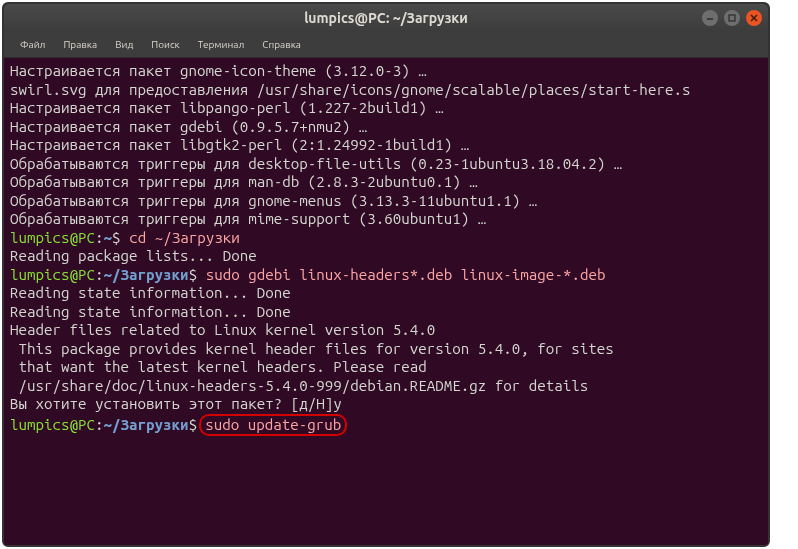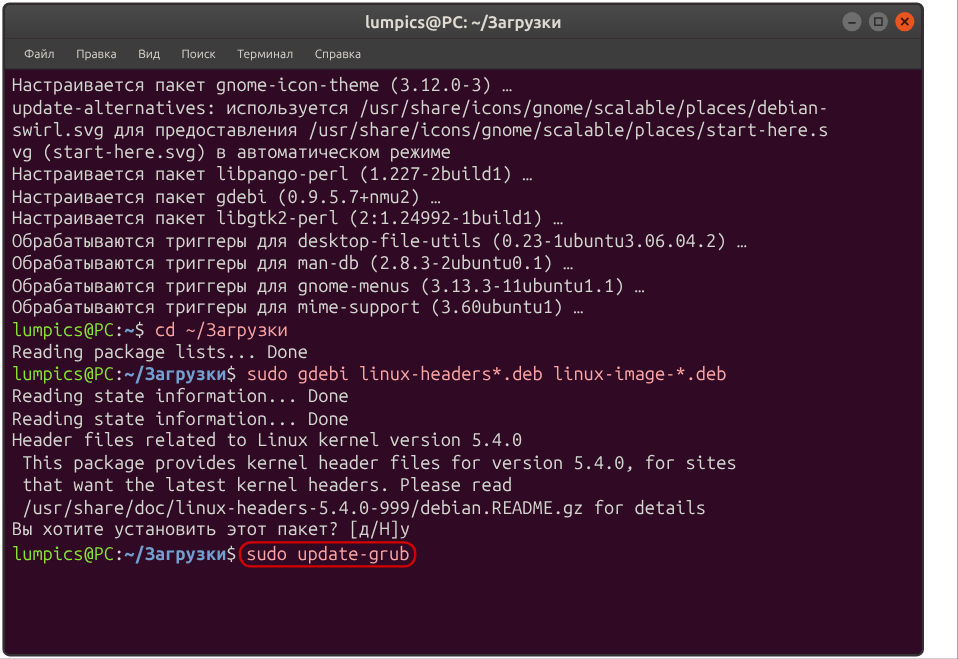--- a/index.html
+++ b/index.html
@@ -122,27 +122,25 @@
     <span class="menu-item">Файл</span>
     <span class="menu-item">Правка</span>
     <span class="menu-item">Вид</span>
     <span class="menu-item">Поиск</span>
     <span class="menu-item">Терминал</span>
     <span class="menu-item">Справка</span>
   </div>
 
   <div class="terminal-body">
     <div class="line">Настраивается пакет gnome-icon-theme (3.12.0-3) …</div>
-    <div class="line">update-alternatives: используется /usr/share/icons/gnome/scalable/places/debian-</div>
     <div class="line">swirl.svg для предоставления /usr/share/icons/gnome/scalable/places/start-here.s</div>
-    <div class="line">vg (start-here.svg) в автоматическом режиме</div>
     <div class="line">Настраивается пакет libpango-perl (1.227-2build1) …</div>
     <div class="line">Настраивается пакет gdebi (0.9.5.7+nmu2) …</div>
     <div class="line">Настраивается пакет libgtk2-perl (2:1.24992-1build1) …</div>
-    <div class="line">Обрабатываются триггеры для desktop-file-utils (0.23-1ubuntu3.06.04.2) …</div>
+    <div class="line">Обрабатываются триггеры для desktop-file-utils (0.23-1ubuntu3.18.04.2) …</div>
     <div class="line">Обрабатываются триггеры для man-db (2.8.3-2ubuntu0.1) …</div>
     <div class="line">Обрабатываются триггеры для gnome-menus (3.13.3-11ubuntu1.1) …</div>
     <div class="line">Обрабатываются триггеры для mime-support (3.60ubuntu1) …</div>
     <div class="line"><span class="prompt-user">lumpics@PC</span><span class="prompt-dollar">:</span><span class="prompt-path">~</span><span class="prompt-dollar">$</span> <span class="cmd">cd ~/Загрузки</span></div>
     <div class="line">Reading package lists... Done</div>
     <div class="line"><span class="prompt-user">lumpics@PC</span><span class="prompt-dollar">:</span><span class="prompt-path">~/Загрузки</span><span class="prompt-dollar">$</span> <span class="cmd">sudo gdebi linux-headers*.deb linux-image-*.deb</span></div>
     <div class="line">Reading state information... Done</div>
     <div class="line">Reading state information... Done</div>
     <div class="line"></div>
     <div class="line">Header files related to Linux kernel version 5.4.0</div>

